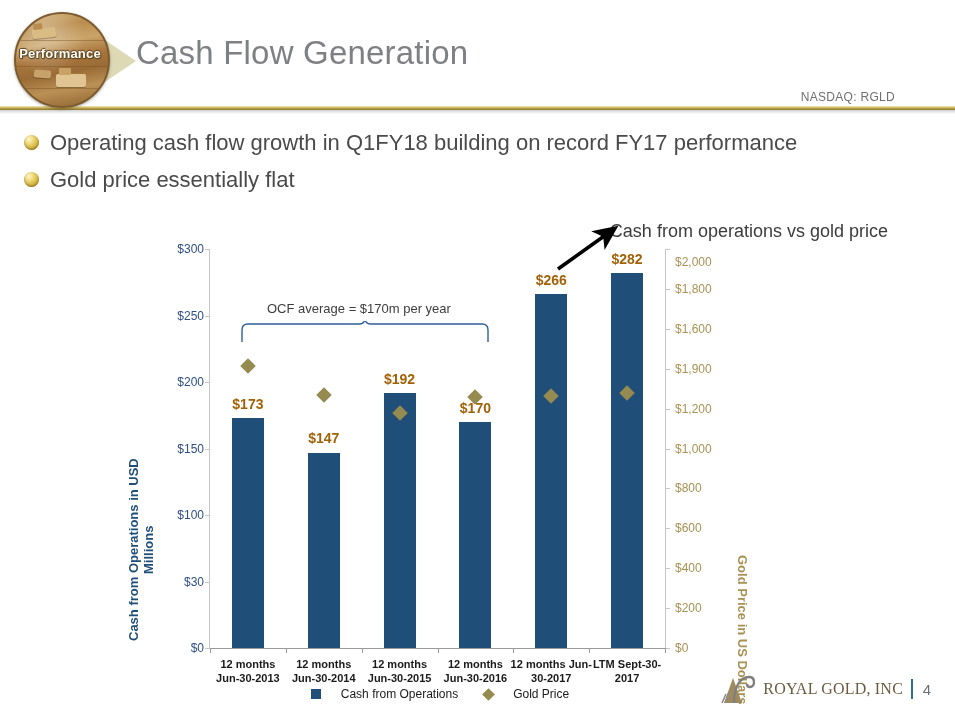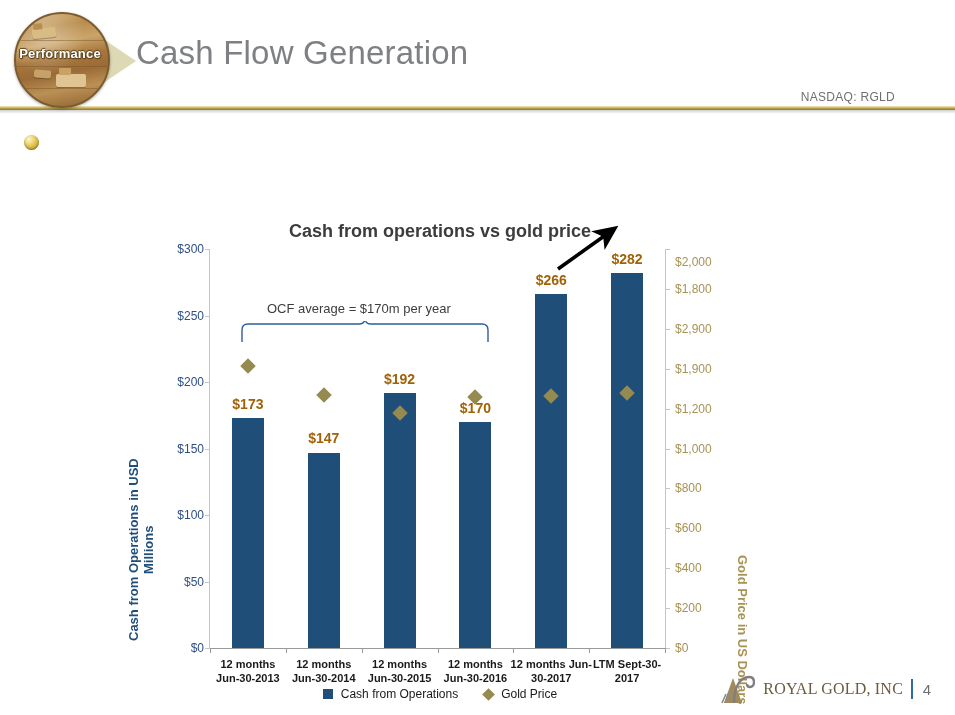--- a/index.html
+++ b/index.html
@@ -75,22 +75,22 @@
   }
   .bullet-text{
     font-size:22px;color:#4a4a4a;line-height:30px;
     font-family:"Liberation Sans", sans-serif;
   }
 
   
   #chart{position:absolute;left:0;top:205px;width:955px;height:490px;}
 
   #chart-title{
-    position:absolute;left:0;top:16px;width:880px;text-align:center;
-    font-size:18px;color:#3c3c3c;font-weight:bold;
+    position:absolute;left:0;top:16px;width:880px;text-align:right;
+    font-size:18px;color:#3c3c3c;font-weight:normal;padding-left:8px;
   }
 
   
   #plot{position:absolute;left:210px;top:44px;width:455px;height:399px;}
   #axis-left-line{position:absolute;left:209px;top:44px;width:1px;height:400px;background:#c6c6c6;}
   #axis-right-line{position:absolute;left:665px;top:44px;width:1px;height:400px;background:#c6c6c6;}
   #axis-bottom-line{position:absolute;left:209px;top:443px;width:457px;height:1px;background:#9a9a9a;}
 
   .tick-l{position:absolute;right:100%;margin-right:6px;width:58px;text-align:right;
           font-size:12px;color:#2e4f85;transform:translateY(-50%);white-space:nowrap;}
@@ -134,21 +134,21 @@
 
   
   #growth-arrow{position:absolute;left:552px;top:14px;width:80px;height:60px;}
 
   
   #legend{
     position:absolute;left:0;top:482px;width:880px;
     display:flex;justify-content:center;align-items:center;gap:26px;
     font-size:12px;color:#1a1a1a;
   }
-  .legend-item{display:flex;align-items:center;gap:8px;}
+  .legend-item{display:flex;align-items:center;gap:20px;}
   .legend-swatch-bar{width:10px;height:10px;background:#1f4e79;}
   .legend-swatch-dot{width:9px;height:9px;background:#958a4f;transform:rotate(45deg);}
 
   
   #footer{position:absolute;left:0;top:668px;width:955px;height:47px;}
   #logo-wrap{position:absolute;right:22px;top:6px;display:flex;align-items:center;gap:8px;}
   #logo-mark{width:34px;height:30px;flex:0 0 auto;}
   #logo-text{font-family:"Liberation Serif", serif;font-size:16px;color:#6b5a3e;letter-spacing:.2px;white-space:nowrap;}
   #logo-divider{width:2px;height:20px;background:#2e6ca4;}
   #page-number{font-size:15px;color:#6b7076;min-width:12px;text-align:center;}
@@ -173,38 +173,43 @@
     <div id="badge-label">Performance</div>
   </div>
   <div id="ticker">NASDAQ: RGLD</div>
   <div id="rule-gold"></div>
   <div id="rule-shadow"></div>
 </div>
 
 <div id="bullets">
   <div class="bullet-row">
     <div class="bullet-dot"></div>
+    <div class="bullet-text">Operating cash flow growth in Q1FY18 building on record FY17 performance</div>
+  </div>
+  <div class="bullet-row">
+    <div class="bullet-dot"></div>
+    <div class="bullet-text">Gold price essentially flat</div>
   </div>
 </div>
 
 <div id="chart">
 
   <div id="chart-title">Cash from operations vs gold price</div>
 
   <div id="ylabel-left">Cash from Operations in USD Millions</div>
   <div id="ylabel-right">Gold Price in US Dollars</div>
 
   <div id="axis-left-line"></div>
   <div id="axis-right-line"></div>
   <div id="axis-bottom-line"></div>
 
   <div id="plot">
       <div class="tick-l" style="top: 399px;">$0</div>
       <div class="tick-l-mark" style="top: 399px;"></div>
-      <div class="tick-l" style="top: 332.5px;">$50</div>
+      <div class="tick-l" style="top: 332.5px;">$30</div>
       <div class="tick-l-mark" style="top: 332.5px;"></div>
       <div class="tick-l" style="top: 266px;">$100</div>
       <div class="tick-l-mark" style="top: 266px;"></div>
       <div class="tick-l" style="top: 199.5px;">$150</div>
       <div class="tick-l-mark" style="top: 199.5px;"></div>
       <div class="tick-l" style="top: 133px;">$200</div>
       <div class="tick-l-mark" style="top: 133px;"></div>
       <div class="tick-l" style="top: 66.5px;">$250</div>
       <div class="tick-l-mark" style="top: 66.5px;"></div>
       <div class="tick-l" style="top: 0px;">$300</div>
@@ -218,21 +223,21 @@
       <div class="tick-r" style="top: 279.3px;">$600</div>
       <div class="tick-r-mark" style="top: 279.3px;"></div>
       <div class="tick-r" style="top: 239.4px;">$800</div>
       <div class="tick-r-mark" style="top: 239.4px;"></div>
       <div class="tick-r" style="top: 199.5px;">$1,000</div>
       <div class="tick-r-mark" style="top: 199.5px;"></div>
       <div class="tick-r" style="top: 159.6px;">$1,200</div>
       <div class="tick-r-mark" style="top: 159.6px;"></div>
       <div class="tick-r" style="top: 119.7px;">$1,900</div>
       <div class="tick-r-mark" style="top: 119.7px;"></div>
-      <div class="tick-r" style="top: 79.8px;">$2,900</div>
+      <div class="tick-r" style="top: 79.8px;">$1,600</div>
       <div class="tick-r-mark" style="top: 79.8px;"></div>
       <div class="tick-r" style="top: 39.9px;">$1,800</div>
       <div class="tick-r-mark" style="top: 39.9px;"></div>
       <div class="tick-r" style="top: 13px;">$2,000</div>
       <div class="tick-r-mark" style="top: 0px;"></div>
       <div class="bar" style="left: 21.9167px; width: 32px; height: 230.09px; background: rgb(31, 78, 121);"></div>
       <div class="bar-label" style="left: 37.9167px; top: 146.91px;">$173</div>
       <div class="marker" style="left: 37.9167px; top: 116.707px; background: rgb(149, 138, 79);"></div>
       <div class="bar" style="left: 97.75px; width: 32px; height: 195.51px; background: rgb(31, 78, 121);"></div>
       <div class="bar-label" style="left: 113.75px; top: 181.49px;">$147</div>

